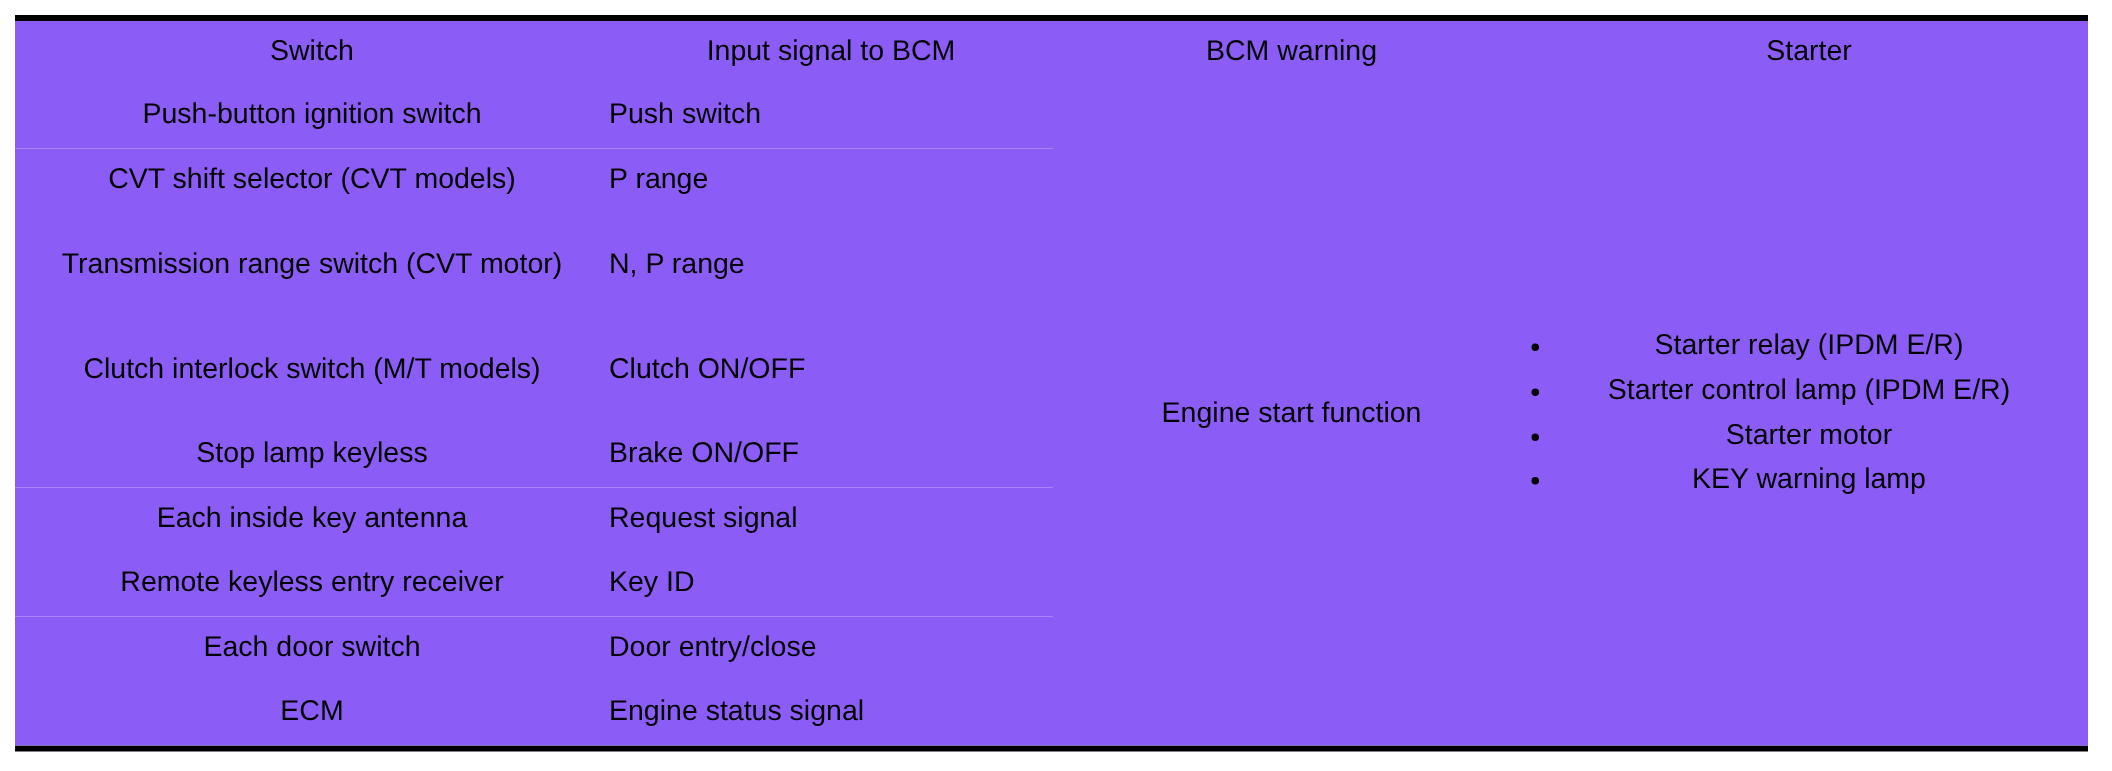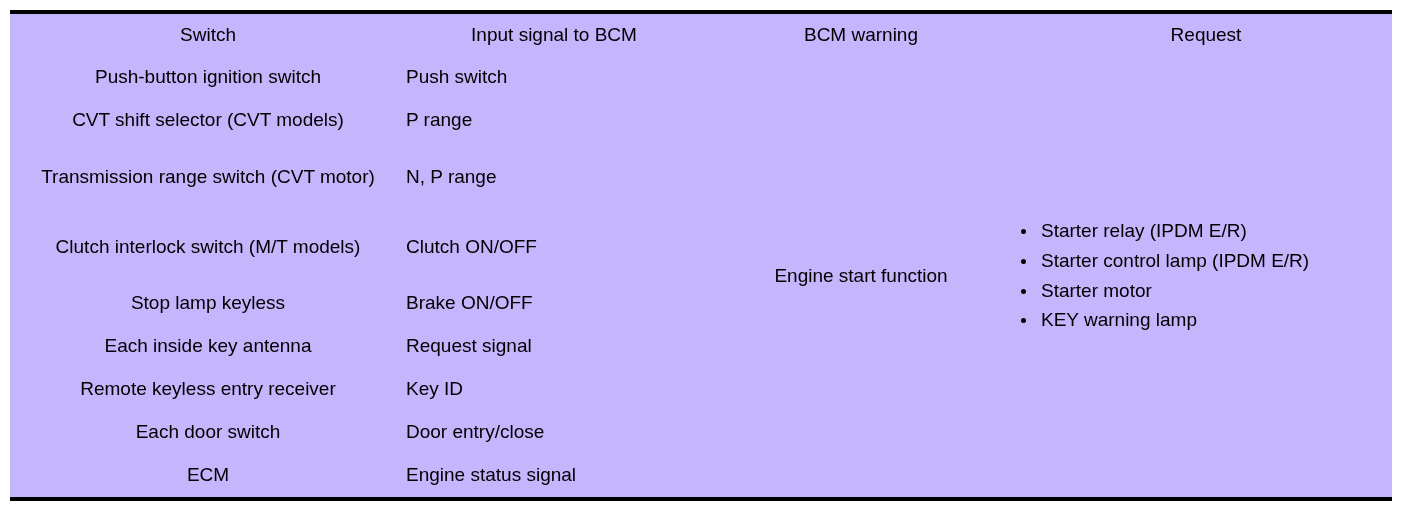--- a/index.html
+++ b/index.html
@@ -44,21 +44,21 @@
   table.spec col.c1 { width: 396px; }
   table.spec col.c2 { width: 296px; }
   table.spec col.c3 { width: 318px; }
   table.spec col.c4 { width: 372px; }
 
   table.spec th,
   table.spec td {
     border: 0;
     padding: 0;
     vertical-align: middle;
-    background: #c4b5fd;
+    background: #8b5cf6;
   }
 
   
   .vline-r { border-right: 2px solid #000; }
 
   
   thead th {
     height: 42px;
     text-align: center;
     font-weight: normal;
@@ -81,20 +81,21 @@
   td.col-act  { text-align: left;  padding-left: 14px; vertical-align: middle; border-bottom: 0; }
 
   .r-h43 { height: 43px; }
   .r-h70 { height: 70px; }
 
   
   ul.bullets {
     list-style: none;
     margin: 0;
     padding: 0;
+    text-align: center;
   }
   ul.bullets li {
     position: relative;
     padding-left: 21px;
     margin: 0 0 1px 0;
     line-height: 1.52;
     max-width: 330px;
   }
   ul.bullets li .dot {
     position: absolute;
@@ -120,21 +121,21 @@
           <col class="c2">
           <col class="c3">
           <col class="c4">
       </colgroup>
 
       <thead>
         <tr>
           <th class="vline-r">Switch</th>
           <th class="vline-r">Input signal to BCM</th>
           <th class="vline-r">BCM warning</th>
-          <th>Request</th>
+          <th>Starter</th>
         </tr>
       </thead>
 
       <tbody>
 
         <tr>
           <td class="col-sw vline-r r-h43">Push-button ignition switch</td>
           <td class="col-sig vline-r r-h43">Push switch</td>
           <td class="col-fn vline-r cellspan-fn" rowspan="9">Engine start function</td>
           <td class="col-act" rowspan="9">

